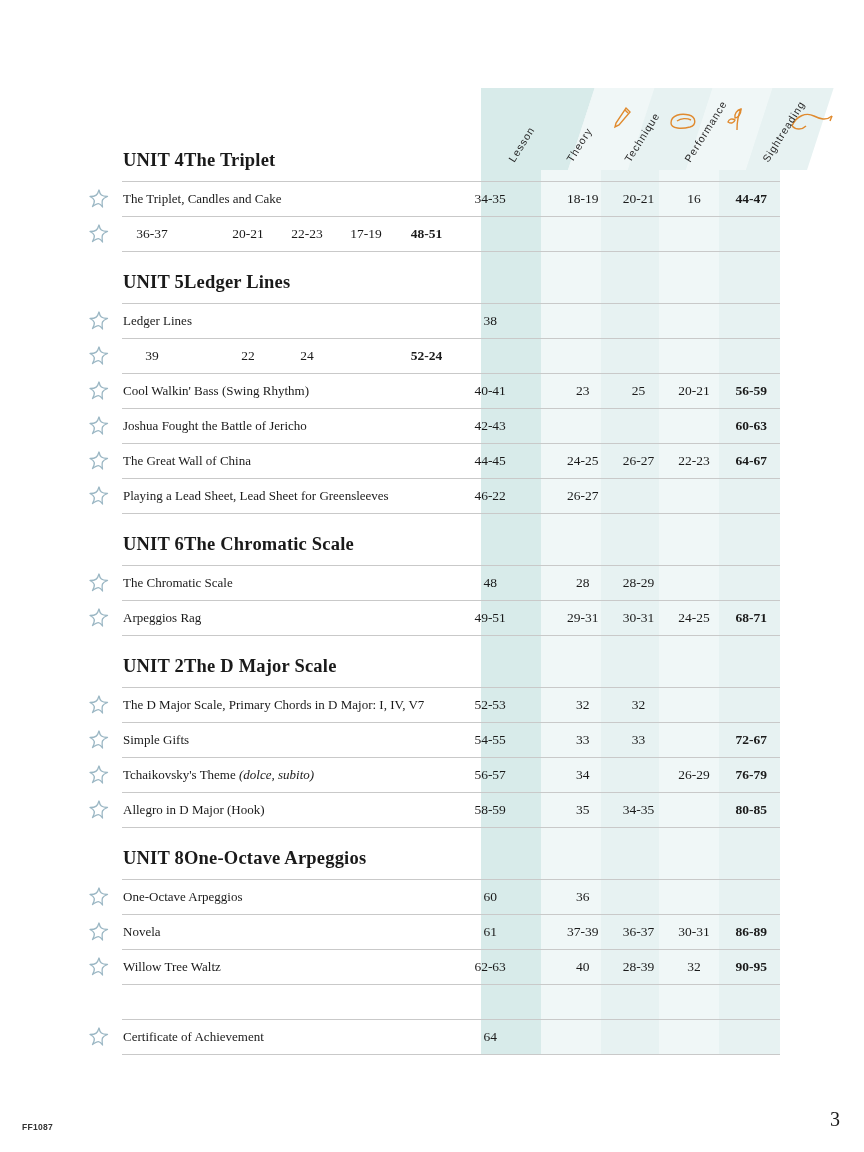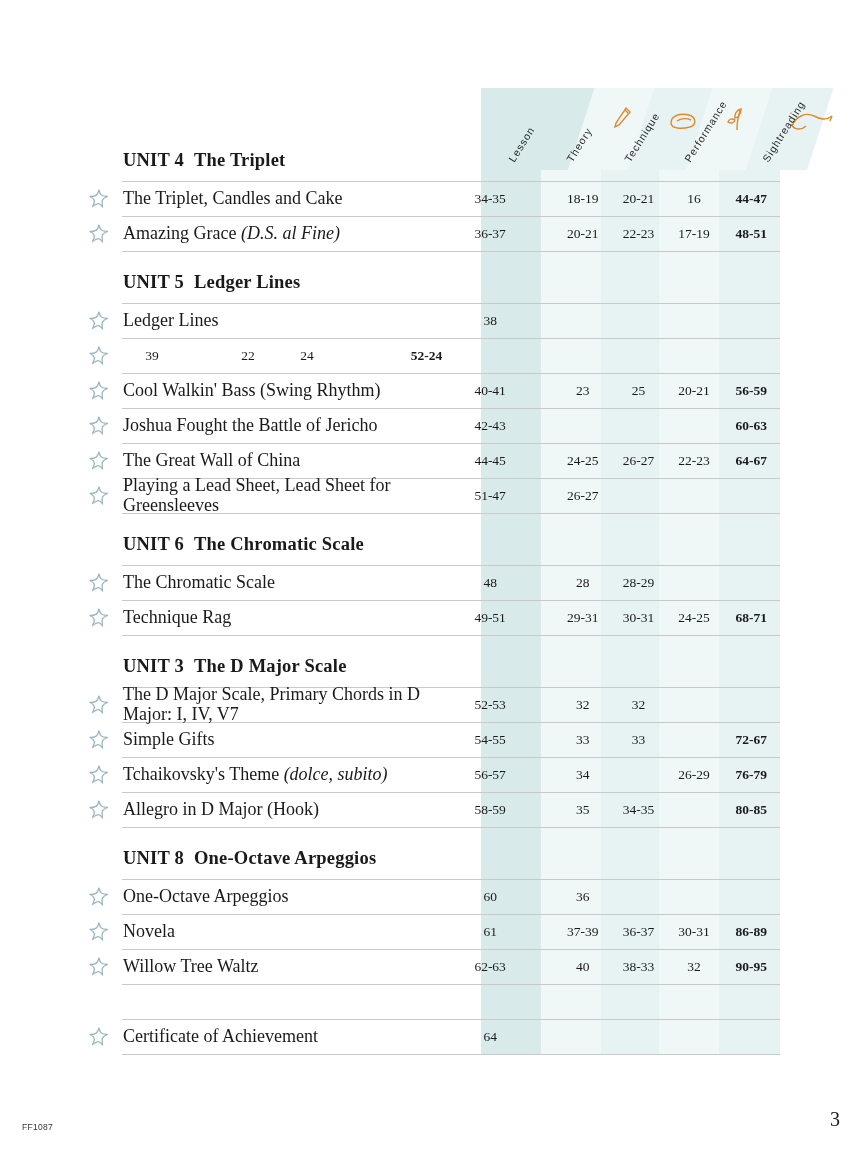--- a/index.html
+++ b/index.html
@@ -111,32 +111,32 @@
     border-bottom: 1px solid #c9c9c9;
   }
   .row.spacer {
     height: 35px;
     border-bottom: 1px solid #c9c9c9;
   }
 
   .title {
     width: 359px;
     padding-left: 1px;
-    font-size: 18px;
+    font-size: 13px;
     line-height: 1.1;
     color: #1a1a1a;
   }
   .title i { font-style: italic; }
   .unit .title {
     font-weight: bold;
     font-size: 18.5px;
     letter-spacing: 0.2px;
     padding-top: 10px;
   }
-  .unit .title .unitno { margin-right: 10px; }
+  .unit .title .unitno { }
 
   .cell {
     text-align: center;
     font-size: 13.5px;
     color: #1a1a1a;
   }
   .c0 { width: 60px; }
   .c1 { width: 60px; padding-left: 36px; }
   .c2 { width: 58px; }
   .c3 { width: 60px; }
@@ -156,20 +156,21 @@
 
   
   .footer-left {
     position: absolute;
     left: 22px;
     top: 1122px;
     font-family: "Liberation Sans", sans-serif;
     font-size: 8.5px;
     color: #333;
     letter-spacing: 0.3px;
+    font-weight: bold;
   }
   .footer-right {
     position: absolute;
     right: 24px;
     top: 1108px;
     font-size: 20px;
     color: #1a1a1a;
   }
 </style>
 </head>
@@ -247,21 +248,20 @@
         <div class="cell c2">20-21</div>
         <div class="cell c3">16</div>
         <div class="cell c4">44-47</div>
       </div>
       <div class="row">
         <div class="star">
           <svg width="22" height="22" viewBox="0 0 22 22" fill="none" stroke="#9bb7c4" stroke-width="1.3" stroke-linejoin="round">
             <path d="M11 2 C12 7, 13.5 8, 19.5 8.5 C14 10.5, 13.5 12, 14.5 19 C11.5 14.5, 10 14.5, 4.5 18.5 C7.5 13, 7 11, 2 8.5 C8 8.5, 9.5 7, 11 2 Z"></path>
           </svg>
         </div>
-        <div class="title"><span>Amazing Grace </span><i>(D.S. al Fine)</i></div>
         <div class="cell c0">36-37</div>
         <div class="cell c1">20-21</div>
         <div class="cell c2">22-23</div>
         <div class="cell c3">17-19</div>
         <div class="cell c4">48-51</div>
       </div>
       <div class="row unit">
         <div class="title"><span class="unitno">UNIT 5</span><span>Ledger Lines</span></div>
         <div class="cell c0"></div>
         <div class="cell c1"></div>
@@ -333,21 +333,21 @@
         <div class="cell c3">22-23</div>
         <div class="cell c4">64-67</div>
       </div>
       <div class="row">
         <div class="star">
           <svg width="22" height="22" viewBox="0 0 22 22" fill="none" stroke="#9bb7c4" stroke-width="1.3" stroke-linejoin="round">
             <path d="M11 2 C12 7, 13.5 8, 19.5 8.5 C14 10.5, 13.5 12, 14.5 19 C11.5 14.5, 10 14.5, 4.5 18.5 C7.5 13, 7 11, 2 8.5 C8 8.5, 9.5 7, 11 2 Z"></path>
           </svg>
         </div>
         <div class="title"><span>Playing a Lead Sheet, Lead Sheet for Greensleeves</span></div>
-        <div class="cell c0">51-47</div>
+        <div class="cell c0">46-22</div>
         <div class="cell c1">26-27</div>
         <div class="cell c2"></div>
         <div class="cell c3"></div>
         <div class="cell c4"></div>
       </div>
       <div class="row unit">
         <div class="title"><span class="unitno">UNIT 6</span><span>The Chromatic Scale</span></div>
         <div class="cell c0"></div>
         <div class="cell c1"></div>
         <div class="cell c2"></div>
@@ -366,29 +366,29 @@
         <div class="cell c2">28-29</div>
         <div class="cell c3"></div>
         <div class="cell c4"></div>
       </div>
       <div class="row">
         <div class="star">
           <svg width="22" height="22" viewBox="0 0 22 22" fill="none" stroke="#9bb7c4" stroke-width="1.3" stroke-linejoin="round">
             <path d="M11 2 C12 7, 13.5 8, 19.5 8.5 C14 10.5, 13.5 12, 14.5 19 C11.5 14.5, 10 14.5, 4.5 18.5 C7.5 13, 7 11, 2 8.5 C8 8.5, 9.5 7, 11 2 Z"></path>
           </svg>
         </div>
-        <div class="title"><span>Technique Rag</span></div>
+        <div class="title"><span>Arpeggios Rag</span></div>
         <div class="cell c0">49-51</div>
         <div class="cell c1">29-31</div>
         <div class="cell c2">30-31</div>
         <div class="cell c3">24-25</div>
         <div class="cell c4">68-71</div>
       </div>
       <div class="row unit">
-        <div class="title"><span class="unitno">UNIT 3</span><span>The D Major Scale</span></div>
+        <div class="title"><span class="unitno">UNIT 2</span><span>The D Major Scale</span></div>
         <div class="cell c0"></div>
         <div class="cell c1"></div>
         <div class="cell c2"></div>
         <div class="cell c3"></div>
         <div class="cell c4"></div>
       </div>
       <div class="row">
         <div class="star">
           <svg width="22" height="22" viewBox="0 0 22 22" fill="none" stroke="#9bb7c4" stroke-width="1.3" stroke-linejoin="round">
             <path d="M11 2 C12 7, 13.5 8, 19.5 8.5 C14 10.5, 13.5 12, 14.5 19 C11.5 14.5, 10 14.5, 4.5 18.5 C7.5 13, 7 11, 2 8.5 C8 8.5, 9.5 7, 11 2 Z"></path>
@@ -476,21 +476,21 @@
       </div>
       <div class="row">
         <div class="star">
           <svg width="22" height="22" viewBox="0 0 22 22" fill="none" stroke="#9bb7c4" stroke-width="1.3" stroke-linejoin="round">
             <path d="M11 2 C12 7, 13.5 8, 19.5 8.5 C14 10.5, 13.5 12, 14.5 19 C11.5 14.5, 10 14.5, 4.5 18.5 C7.5 13, 7 11, 2 8.5 C8 8.5, 9.5 7, 11 2 Z"></path>
           </svg>
         </div>
         <div class="title"><span>Willow Tree Waltz</span></div>
         <div class="cell c0">62-63</div>
         <div class="cell c1">40</div>
-        <div class="cell c2">38-33</div>
+        <div class="cell c2">28-39</div>
         <div class="cell c3">32</div>
         <div class="cell c4">90-95</div>
       </div>
       <div class="row spacer">
         <div class="title"><span></span></div>
         <div class="cell c0"></div>
         <div class="cell c1"></div>
         <div class="cell c2"></div>
         <div class="cell c3"></div>
         <div class="cell c4"></div>

